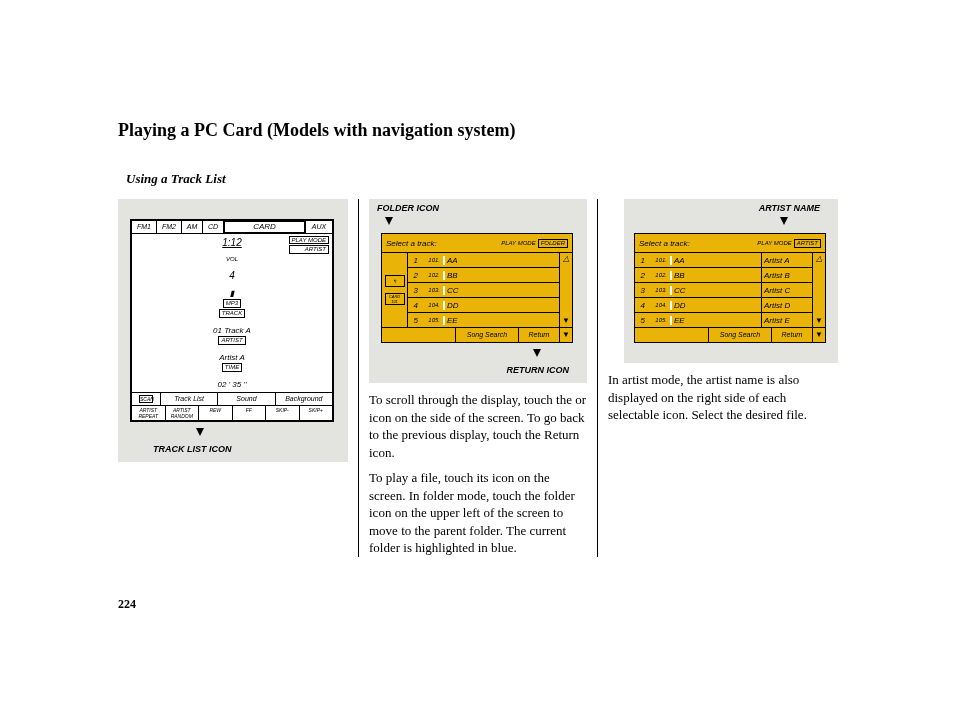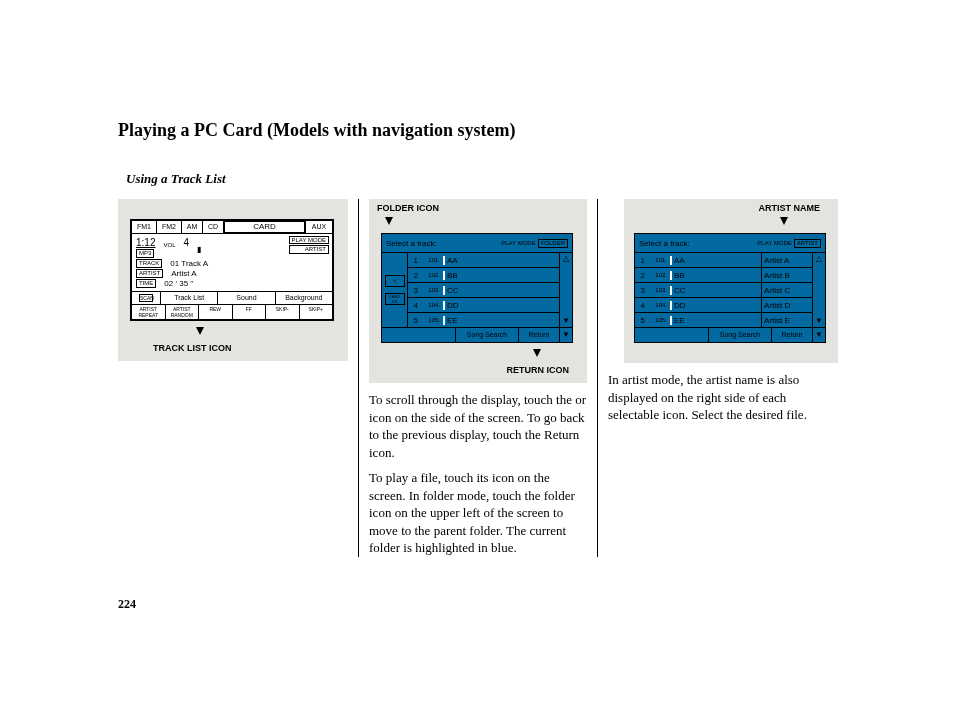--- a/index.html
+++ b/index.html
@@ -61,20 +61,21 @@
     font-size: 12px;
     margin-top: 40px;
   }
 
   
   .fig-wrap {
     background: #e3e4e0;
     padding: 20px 12px 40px 10px;
     position: relative;
     font-family: Arial, Helvetica, sans-serif;
+    font-style: italic;
   }
   .fig-label {
     position: absolute;
     font-size: 9px;
     font-weight: bold;
     font-family: Arial, Helvetica, sans-serif;
   }
 
   
   .unit {
@@ -104,23 +105,24 @@
   .hbtn:last-child { border-right: none; }
   .info-area {
     padding: 2px 4px;
     font-size: 8px;
     border-bottom: 1px solid #000;
     position: relative;
     min-height: 46px;
   }
   .info-line {
     display: flex;
-    align-items: flex-end;
+    align-items: center;
     gap: 8px;
     margin: 1px 0;
+    flex-direction: column;
   }
   .tag {
     border: 1px solid #000;
     font-size: 6px;
     padding: 0 2px;
     line-height: 7px;
     display: inline-block;
   }
   .bar {
     height: 3px;
@@ -169,21 +171,21 @@
   .pointer-up {
     width: 0; height: 0;
     border-left: 4px solid transparent;
     border-right: 4px solid transparent;
     border-top: 8px solid #000;
     position: absolute;
   }
 
   
   .panel {
-    background: #0369a1;
+    background: #eab308;
     border: 1.5px solid #000;
     width: 190px;
     margin: 0 auto;
     font-size: 8px;
     position: relative;
   }
   .panel-head {
     display: flex;
     justify-content: space-between;
     align-items: center;

